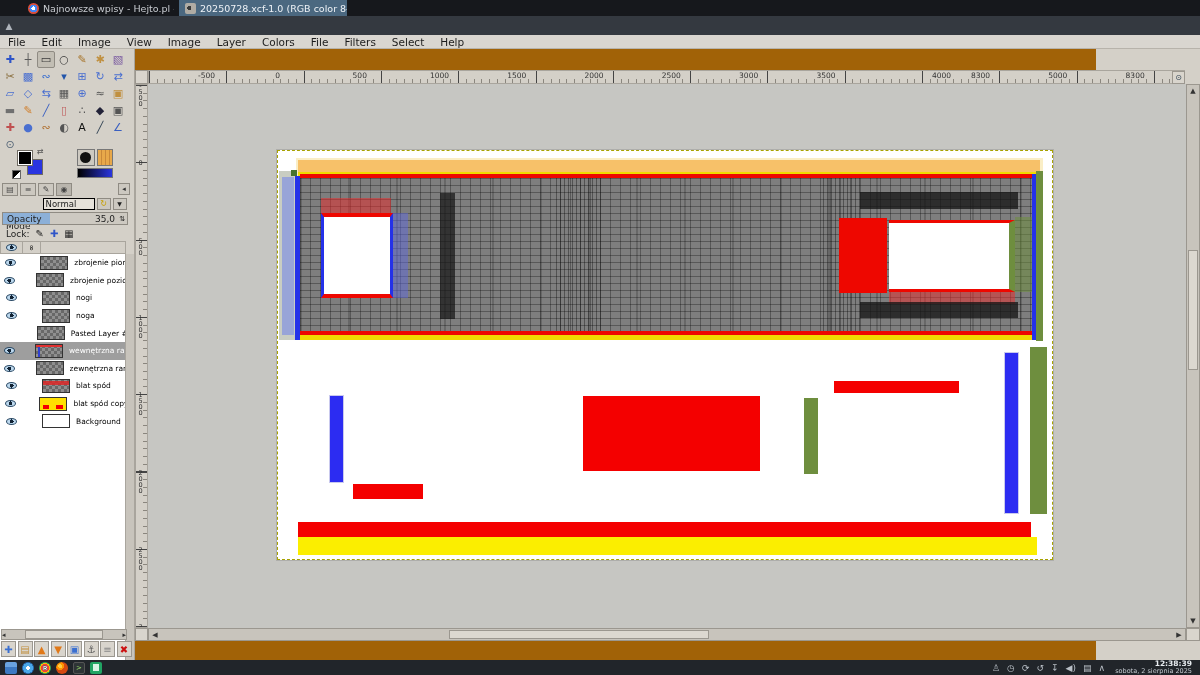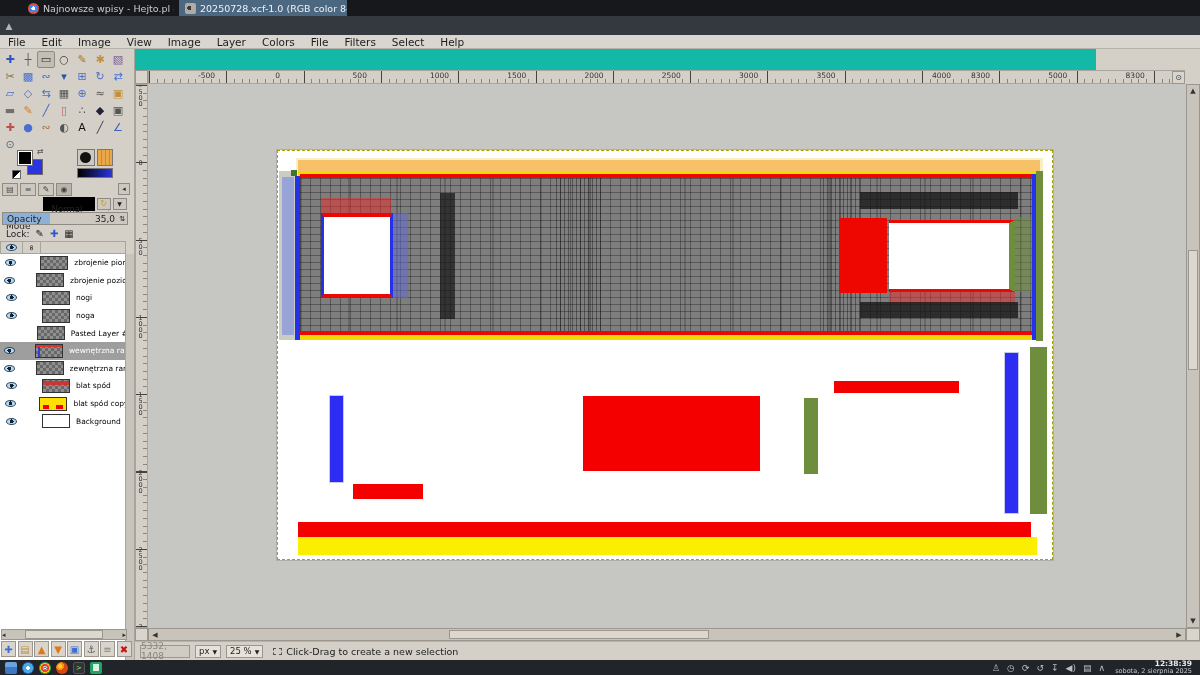--- a/index.html
+++ b/index.html
@@ -39,21 +39,21 @@
   #pattern-preview { left:97px; top:100px; width:16px; height:17px; background:repeating-linear-gradient(90deg,#e8a84a 0 3px,#c9883a 3px 4px); border:1px solid #777; }
   #gradient-preview { left:77px; top:119px; width:36px; height:10px; background:linear-gradient(90deg,#000,#2a35e0); border:1px solid #777; }
 
   #dock-tabs { left:2px; top:134px; height:13px; display:flex; gap:2px; }
   .dock-tab { width:16px; height:13px; border:1px solid #8f8b83; background:#ccc8c0; font-size:8px; display:flex; align-items:center; justify-content:center; color:#444; }
   .dock-tab.active { background:#b9b5ad; }
   #dock-collapse { left:118px; top:134px; width:12px; height:12px; border:1px solid #8f8b83; font-size:7px; display:flex; align-items:center; justify-content:center; color:#333; background:#ccc8c0; }
 
   .dock-row { left:2px; width:126px; height:13px; font-size:9px; color:#222; display:flex; align-items:center; }
   #mode-row { top:148px; }
-  #mode-combo { margin-left:12px; width:52px; height:12px; border:7px solid #000000; background:#e6e2da; display:flex; justify-content:space-between; align-items:flex-start; padding:0 2px; font-size:8.5px;gap:24px; }
+  #mode-combo { margin-left:12px; width:52px; height:12px; border:1px solid #000000; background:#e6e2da; display:flex; justify-content:space-between; align-items:flex-start; padding:0 2px; font-size:8.5px;gap:24px; }
   .mini-btn { width:14px; height:12px; border:1px solid #8f8b83; background:#ccc8c0; margin-left:2px; display:flex; align-items:center; justify-content:center; font-size:8px; }
   #opacity-row { top:163px; border:1px solid #8f8b83; background:#cdc9c1; position:absolute; }
   #opacity-fill { position:absolute; left:0; top:0; bottom:0; width:38%; background:#8cb0d8; }
   #opacity-label { position:relative; padding-left:4px; }
   #opacity-value { position:absolute; right:12px;margin-left:45px; }
   #opacity-spin { position:absolute; right:2px; font-size:7px; }
   #lock-row { top:178px; gap:6px; }
   .lock-ico { font-size:10px; }
 
   #layers-header { left:0; top:192px; width:126px; height:13px; background:#d4d0c8; border:1px solid #a9a59d; display:flex; }
@@ -77,21 +77,21 @@
                  repeating-conic-gradient(#8f8f8f 0% 25%, #686868 0% 50%) 0 0/6px 6px; }
   .layer-name { margin-left:6px; font-size:7.5px; white-space:nowrap; overflow:hidden; }
 
   #layers-vscroll { left:126px; top:205px; width:8px; height:423px; background:#c8c4bc; }
   #layers-hscroll { left:1px; top:580px; width:126px; height:11px; background:#c8c4bc; border:1px solid #9b978f; display:flex; align-items:center; justify-content:space-between; font-size:7px; color:#333; }
   #layers-hscroll .thumbbar { height:9px; width:78px; background:#dcd8d0; border:1px solid #9b978f; }
   #layer-buttons { left:1px; top:592px; width:132px; height:17px; display:flex; gap:1.5px; }
   .lbtn { width:15px; height:16px; border:1px solid #9b978f; background:#d9d5cd; display:flex; align-items:center; justify-content:center; font-size:10px; }
 
   
-  #canvas-col { left:135px; top:49px; width:961px; height:611px; background:#14b8a6; }
+  #canvas-col { left:135px; top:49px; width:961px; height:611px; background:#a16207; }
   #ruler-corner { left:0; top:21px; width:13px; height:14px; border:1px solid #9b978f; background:#d9d5cd; }
   #ruler-top { left:13px; top:21px; width:1037px; height:14px; background:#d4d0c8; border:1px solid #a9a59d; overflow:hidden;
     background-image:repeating-linear-gradient(90deg,#444 0 1px,transparent 1px 77.3px),
                      repeating-linear-gradient(90deg,#8a867e 0 1px,transparent 1px 7.73px);
     background-size:100% 12px,100% 4px; background-position:left bottom,left bottom; background-repeat:no-repeat; }
   .rtick-label { position:absolute; top:0; font-size:7.5px; color:#333; }
   #ruler-left { left:0; top:35px; width:13px; height:544px; background:#d4d0c8; border:1px solid #a9a59d; overflow:hidden;
     background-image:repeating-linear-gradient(180deg,#444 0 1px,transparent 1px 77.3px),
                      repeating-linear-gradient(180deg,#8a867e 0 1px,transparent 1px 7.73px);
     background-size:12px 100%,4px 100%; background-position:right top,right top; background-repeat:no-repeat; }
@@ -432,33 +432,20 @@
     <span class="scroll-arrow" style="bottom:0;left:0;">▼</span>
   </div>
   <div class="hscroll abs">
     <span class="scroll-arrow" style="left:0;top:0;">◀</span>
     <div id="hthumb"></div>
     <span class="scroll-arrow" style="right:0;top:0;">▶</span>
   </div>
   <div id="quickmask-btn" class="abs"></div>
   <div id="nav-btn" class="abs"></div>
 
-  <div id="statusbar" class="abs">
-    <span id="pos-field">5332, 1408</span>
-    <span class="combo">
-      <span>px</span>
-        <span class="arr">▼</span>
-    </span>
-    <span class="combo">
-      <span>25 %</span>
-        <span class="arr">▼</span>
-    </span>
-    <span id="status-msg-icon"></span>
-    <span>Click-Drag to create a new selection</span>
-  </div>
 </div>
 
 <div id="taskbar-bottom" class="abs">
   <span id="apps-holder" style="display:flex;">
       <span class="app app-file-manager"></span>
       <span class="app app-chromium"></span>
       <span class="app app-browser-b">B</span>
       <span class="app app-firefox"></span>
       <span class="app app-terminal">&gt;</span>
       <span class="app app-sheets"></span>

